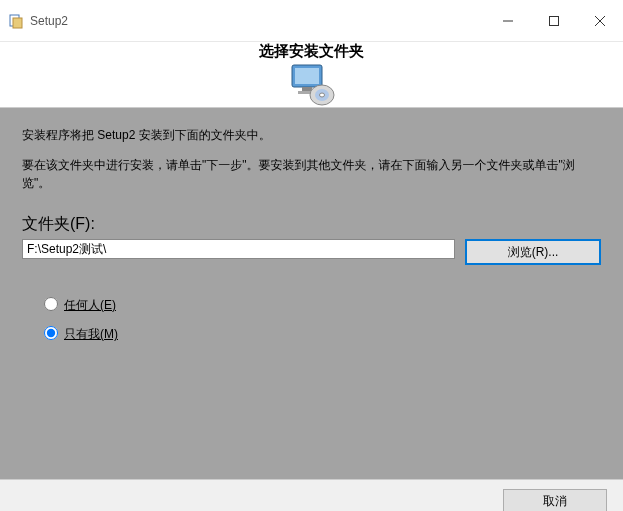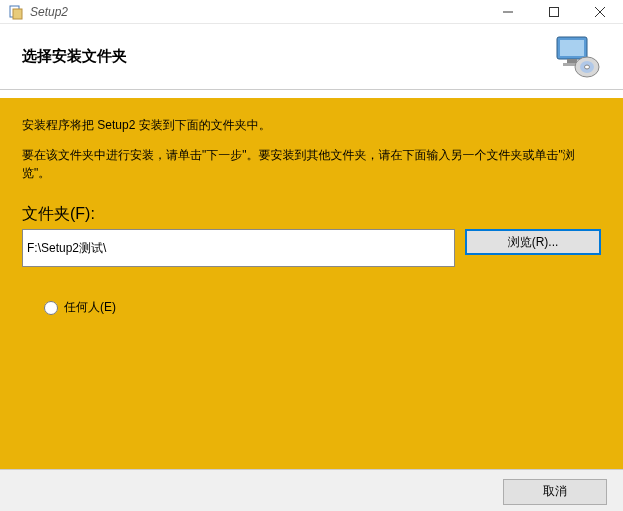--- a/index.html
+++ b/index.html
@@ -5,84 +5,84 @@
     * { box-sizing: border-box; margin: 0; padding: 0; }
     body {
       font-family: "Microsoft YaHei", "SimSun", sans-serif;
       font-size: 12px;
       background: #fff;
       width: 623px;
       height: 511px;
       overflow: hidden;
     }
     .titlebar {
-      height: 24px;
+      height: 42px;
       background: #fff;
       display: flex;
       align-items: center;
       border-bottom: 1px solid #e8e8e8;
-      font-style: italic;
     }
     .titlebar-icon {
       width: 16px; height: 16px;
       margin: 0 6px 0 8px;
       display: flex; align-items: center; justify-content: center;
     }
     .titlebar-title { flex: 1; color: #555; }
     .winbtn {
       width: 46px; height: 30px;
       display: flex; align-items: center; justify-content: center;
       color: #666;
     }
     .winbtn svg { width: 10px; height: 10px; }
     .header {
       height: 66px;
       background: #fff;
       display: flex;
       align-items: center;
       padding: 0 22px;
       border-bottom: 1px solid #ccc;
+      flex-direction: column;
     }
     .header-title { font-size: 15px; font-weight: bold; color: #000; flex: 1; }
     .header-icon { width: 48px; height: 44px; }
     .content {
-      background: #eab308;
+      background: #a3a3a3;
       padding: 18px 22px 14px 22px;
       height: 371px;
       position: relative;
-      margin-top: 8px;
     }
     .para { color: #000; font-size: 12px; margin-bottom: 12px; line-height: 1.5; }
     .label { color: #000; font-size: 16px; margin-top: 22px; margin-bottom: 4px; }
     .path-row { display: flex; gap: 10px; align-items: flex-start; }
     .path-input {
       flex: 1;
-      height: 38px;
+      height: 20px;
       border: 1px solid #888;
       background: #fff;
       padding: 0 4px;
       font-family: inherit;
       font-size: 12px;
     }
     .side-btns { display: flex; flex-direction: column; gap: 4px; width: 136px; }
     .btn {
       height: 26px;
       background: #e1e1e1;
       border: 1px solid #adadad;
       font-family: inherit;
       font-size: 12px;
       text-align: center;
       cursor: default;
       display: flex; align-items: center; justify-content: center;
     }
     .btn.primary { border: 2px solid #0078d7; }
     .radio-section { margin-top: 32px; }
     .radio-item {
-      display: flex; align-items: center;
+      display: flex; align-items: flex-start;
       margin: 12px 0 0 22px;
+      text-decoration: underline;
     }
     .radio-item input { margin-right: 6px; width: 14px; height: 14px; }
     .footer {
       height: 44px;
       background: #f0f0f0;
       border-top: 1px solid #ccc;
       display: flex;
       align-items: center;
       justify-content: flex-end;
       gap: 10px;
@@ -144,18 +144,22 @@
     <div class="side-btns">
       <button class="btn primary">浏览(R)...</button>
     </div>
   </div>
 
   <div class="radio-section">
     <label class="radio-item">
       <input type="radio" name="scope" style="">
       <span>任何人(E)</span>
     </label>
+    <label class="radio-item">
+      <input type="radio" name="scope" checked="" style="">
+      <span>只有我(M)</span>
+    </label>
   </div>
 </div>
 
 <div class="footer">
   <button class="btn">取消</button>
 </div>
 
 </body></html>

